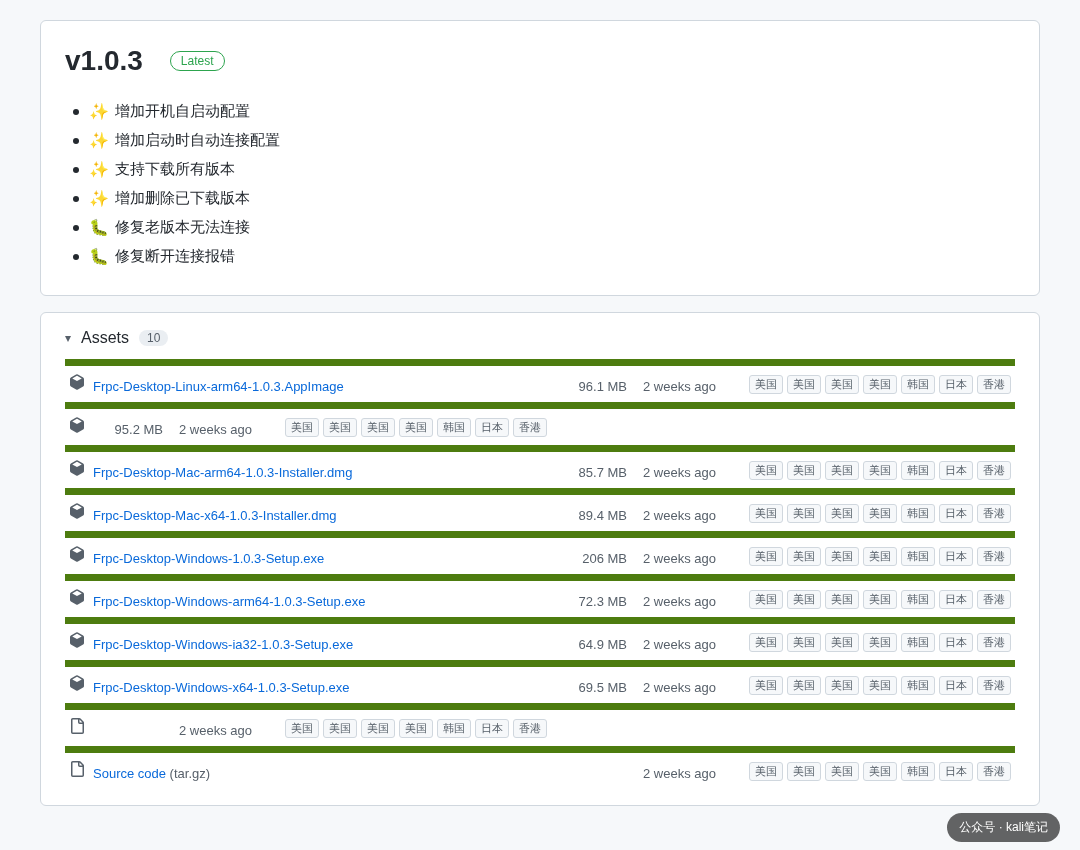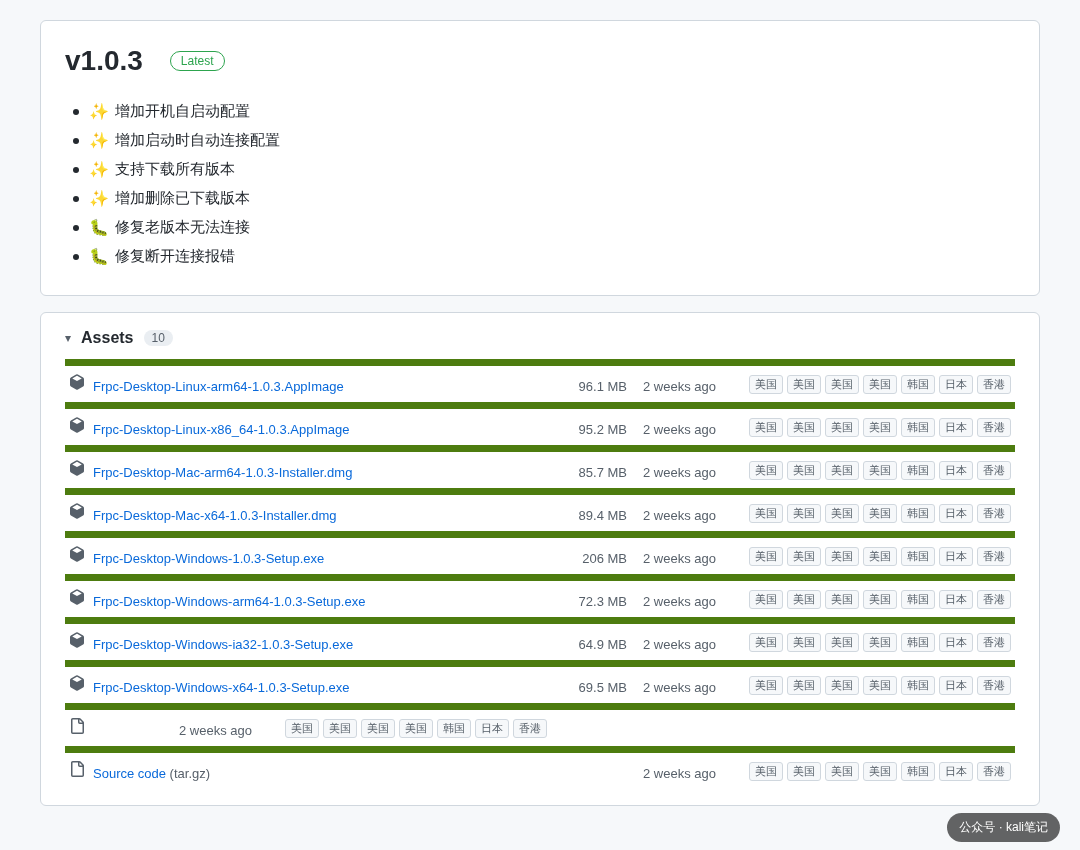--- a/index.html
+++ b/index.html
@@ -77,21 +77,21 @@
     }
     .assets-header {
       display: flex;
       align-items: center;
       gap: 10px;
       margin-bottom: 12px;
       cursor: pointer;
     }
     .assets-title {
       font-size: 16px;
-      font-weight: 700;
+      font-weight: 400;
       color: #24292f;
     }
     .assets-count {
       background: #eaeef2;
       color: #57606a;
       border-radius: 20px;
       padding: 1px 8px;
       font-size: 12px;
     }
     .chevron-icon {
@@ -223,21 +223,20 @@
             <button class="mirror-btn">美国</button>
             <button class="mirror-btn">韩国</button>
             <button class="mirror-btn">日本</button>
             <button class="mirror-btn">香港</button>
           </div>
         </div>
         <div class="asset-row">
           <span class="asset-icon"><svg width="16" height="16" viewBox="0 0 16 16" fill="#57606a">
         <path d="M8.878.392a1.75 1.75 0 0 0-1.756 0l-5.25 3.045A1.75 1.75 0 0 0 1 4.951v6.098c0 .624.332 1.2.872 1.514l5.25 3.045a1.75 1.75 0 0 0 1.756 0l5.25-3.045c.54-.313.872-.89.872-1.514V4.951c0-.624-.332-1.2-.872-1.514L8.878.392ZM7.875 1.69a.25.25 0 0 1 .25 0l4.63 2.685L8 6.977 3.245 4.375l4.63-2.685ZM2.5 5.677v5.372c0 .09.047.171.125.216l4.625 2.683V8.432Zm6.25 8.271 4.625-2.683a.25.25 0 0 0 .125-.216V5.677L8.75 8.432Z"></path>
       </svg></span>
-          <a class="asset-name" href="#">Frpc-Desktop-Linux-x86_64-1.0.3.AppImage</a>
           <span class="asset-size">95.2 MB</span>
           <span class="asset-date">2 weeks ago</span>
           <div class="asset-mirrors">
             <button class="mirror-btn">美国</button>
             <button class="mirror-btn">美国</button>
             <button class="mirror-btn">美国</button>
             <button class="mirror-btn">美国</button>
             <button class="mirror-btn">韩国</button>
             <button class="mirror-btn">日本</button>
             <button class="mirror-btn">香港</button>

